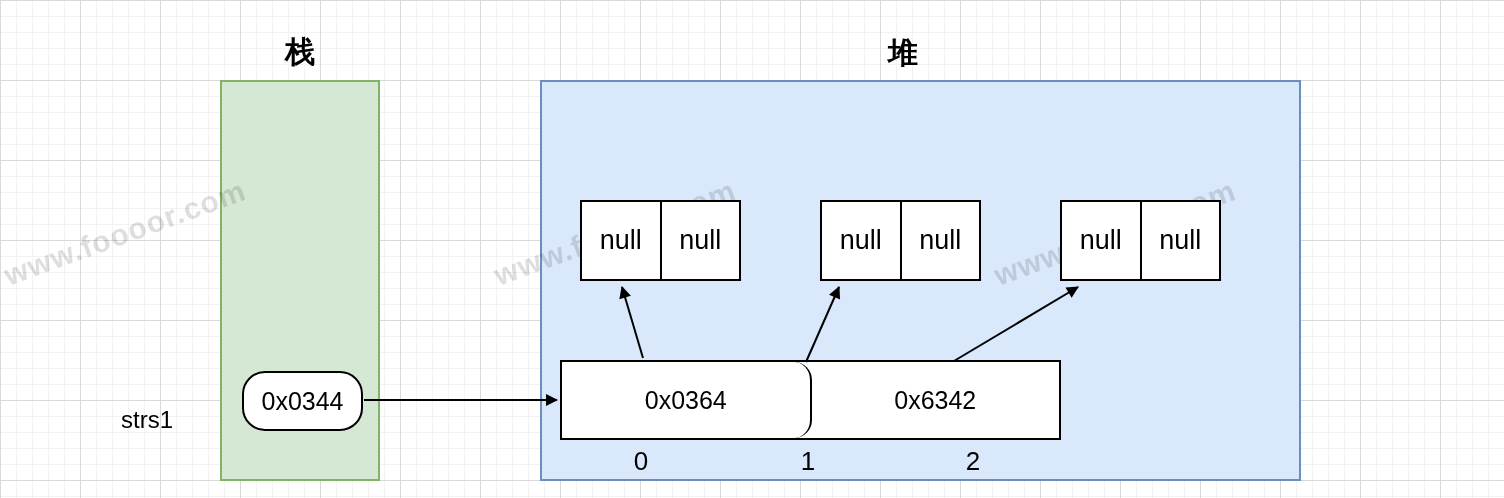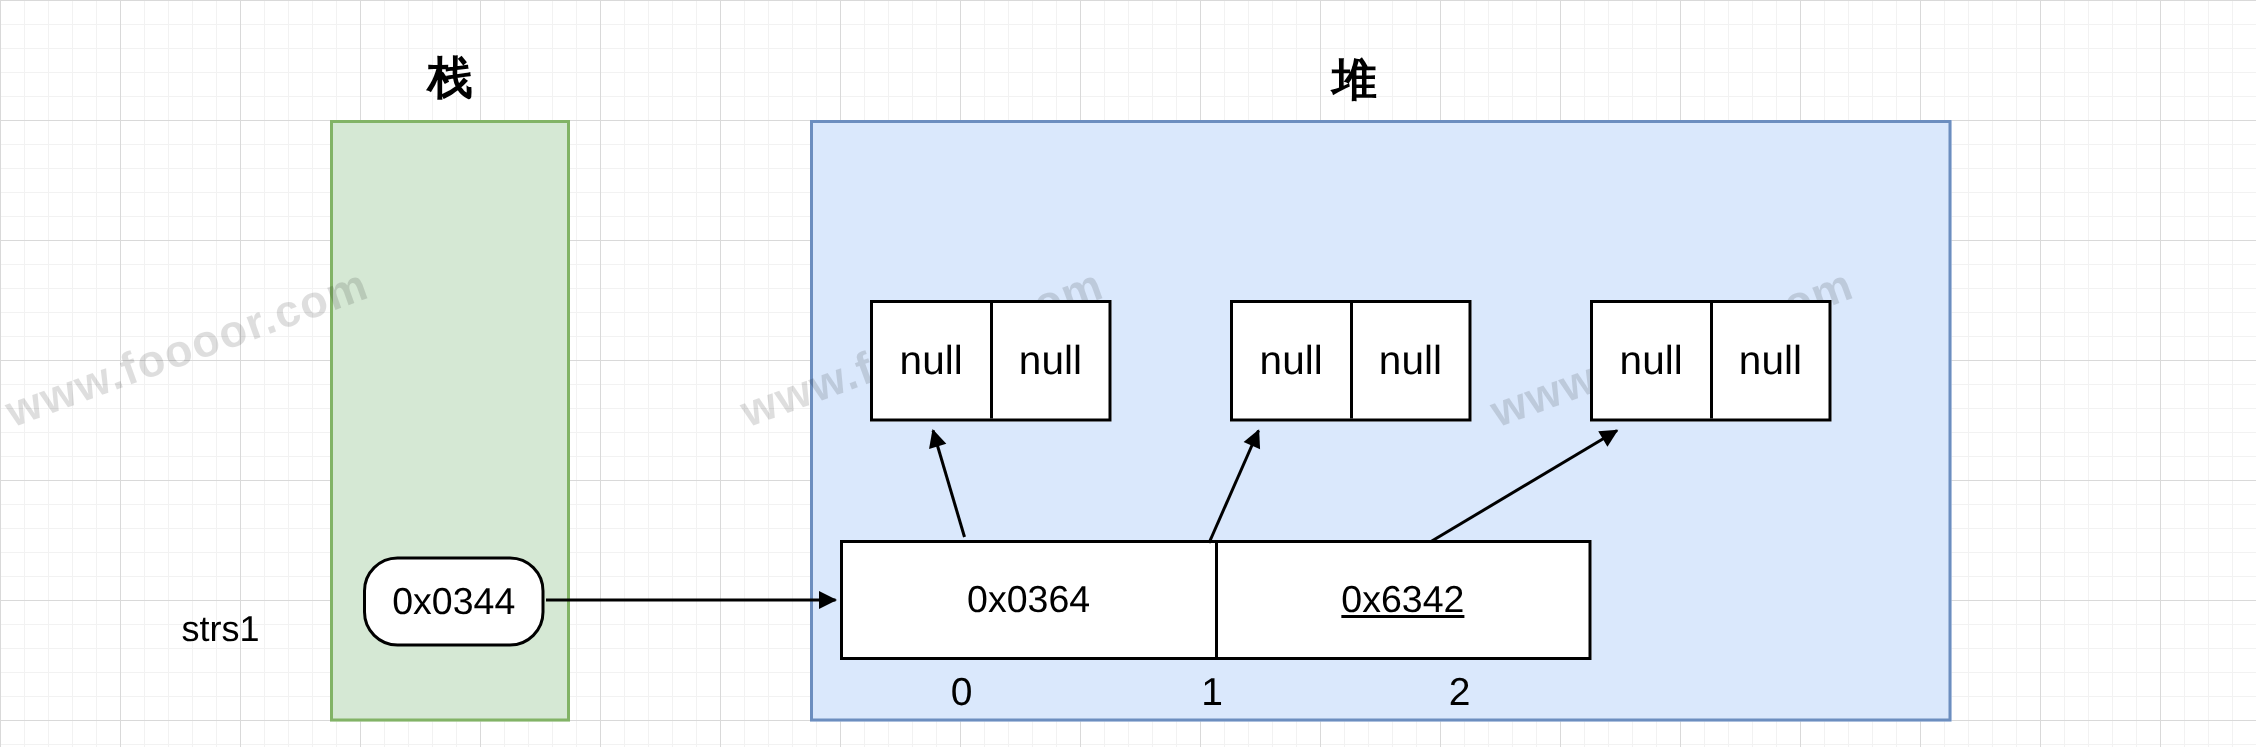--- a/index.html
+++ b/index.html
@@ -36,22 +36,23 @@
     background:#fff;border:2px solid var(--box-border);border-radius:23px;
     display:flex;align-items:center;justify-content:center;font-size:25px;
   }
   .array{
     position:absolute;z-index:3;left:560px;top:360px;width:501px;height:80px;box-sizing:border-box;
     background:#fff;border:2px solid var(--box-border);display:flex;
   }
   .array-cell{
     flex:1;display:flex;align-items:center;justify-content:center;font-size:25px;
     border-right:2px solid var(--box-border);
+    border-radius:18px;
   }
-  .array-cell:last-child{border-right:none;text-decoration:underline;}
+  .array-cell:last-child{border-right:none;}
   .index-label{position:absolute;z-index:3;font-size:26px;color:#000;transform:translateX(-50%);top:446px;}
   .idx0{left:641px;} .idx1{left:808px;} .idx2{left:973px;}
   .node{
     position:absolute;z-index:3;top:200px;width:161px;height:81px;box-sizing:border-box;
     background:#fff;border:2px solid var(--box-border);display:flex;
   }
   .node-a{left:580px;} .node-b{left:820px;} .node-c{left:1060px;}
   .node-cell{
     flex:1;display:flex;align-items:center;justify-content:center;font-size:27px;
     border-right:2px solid var(--box-border);

